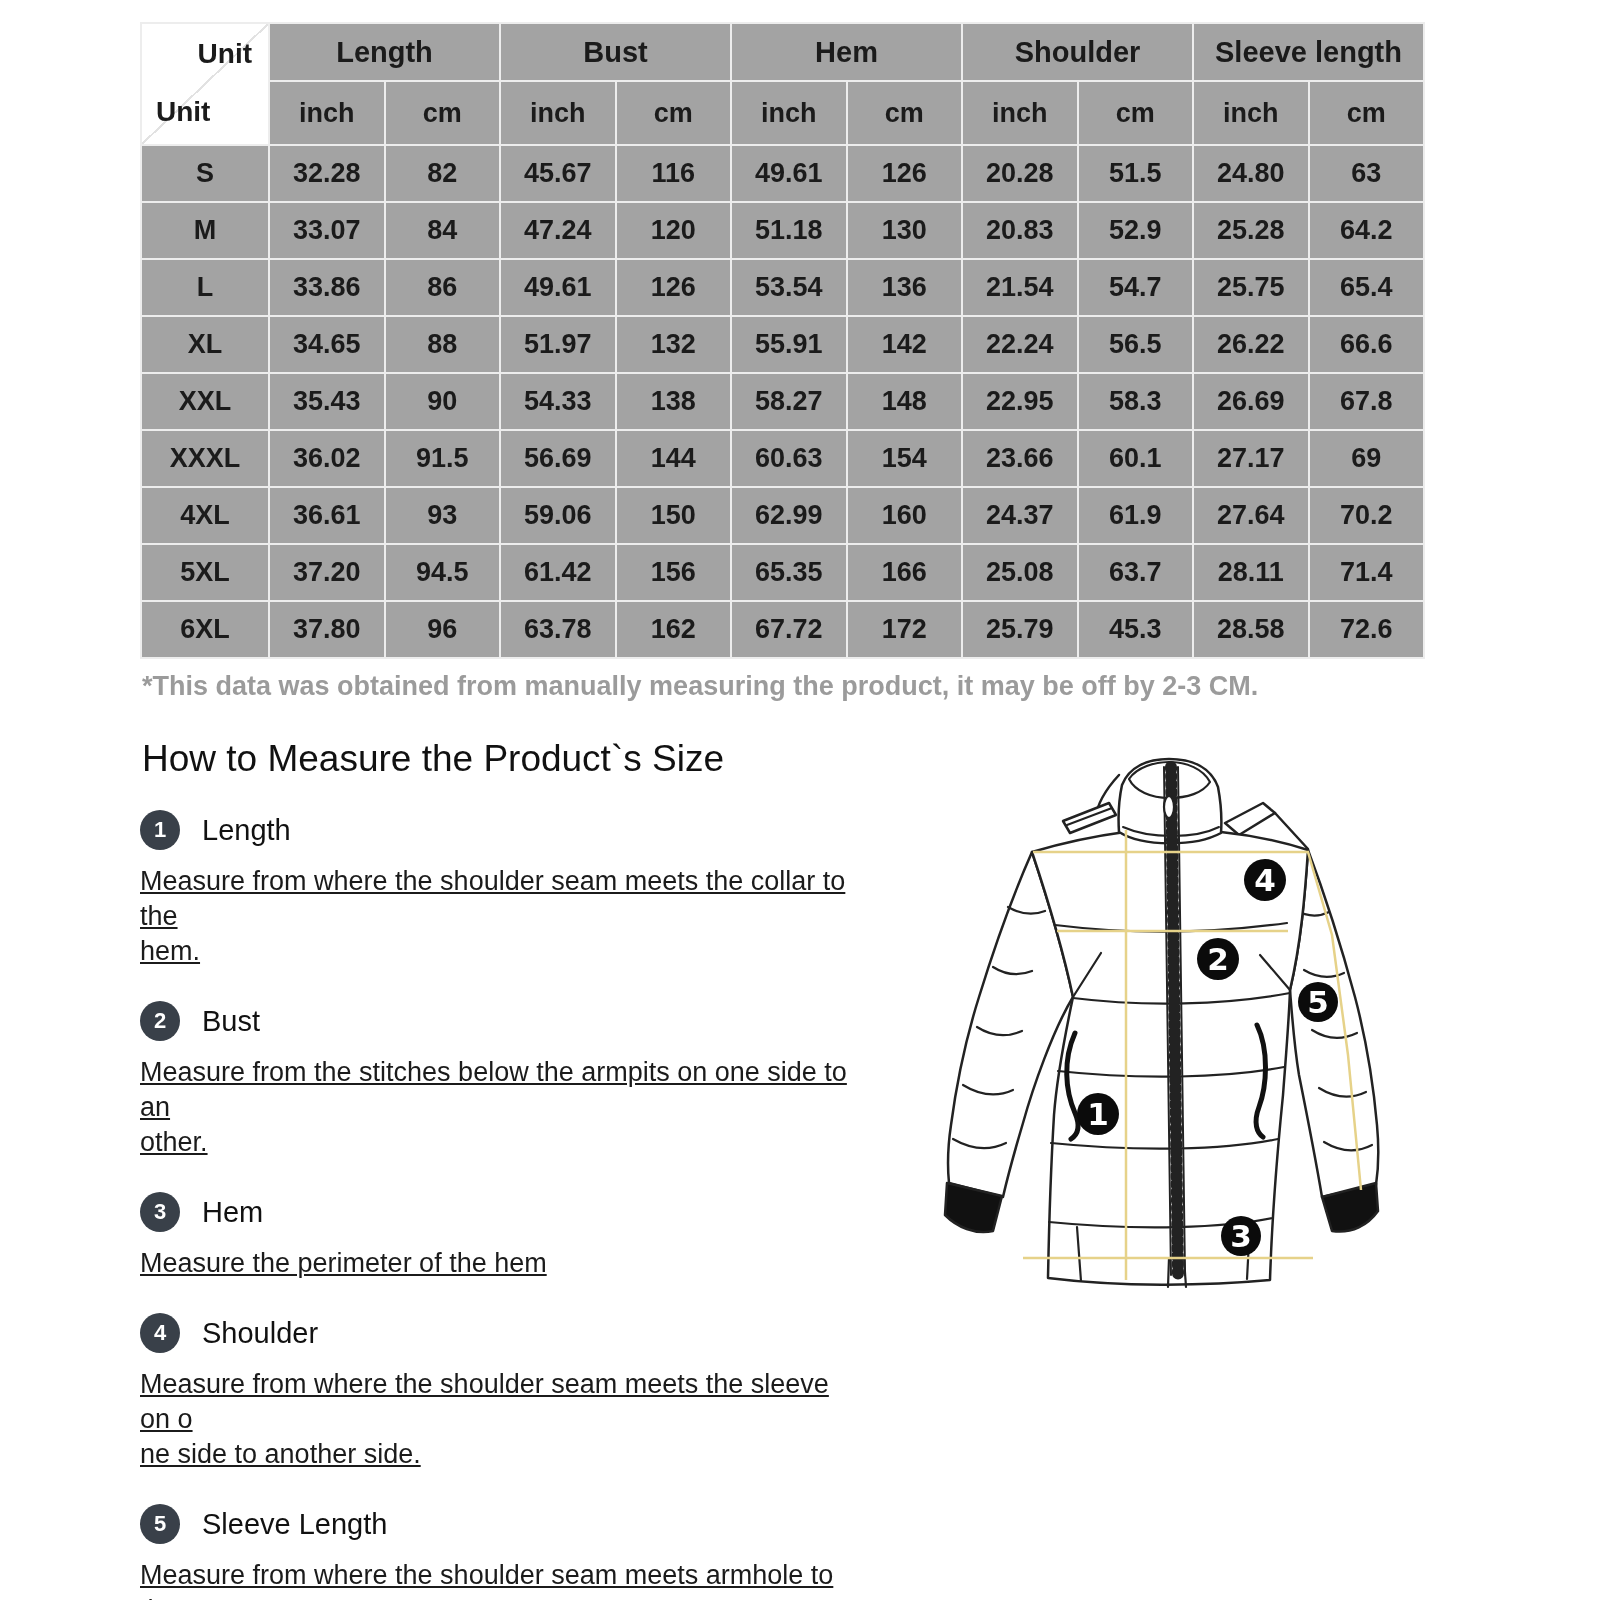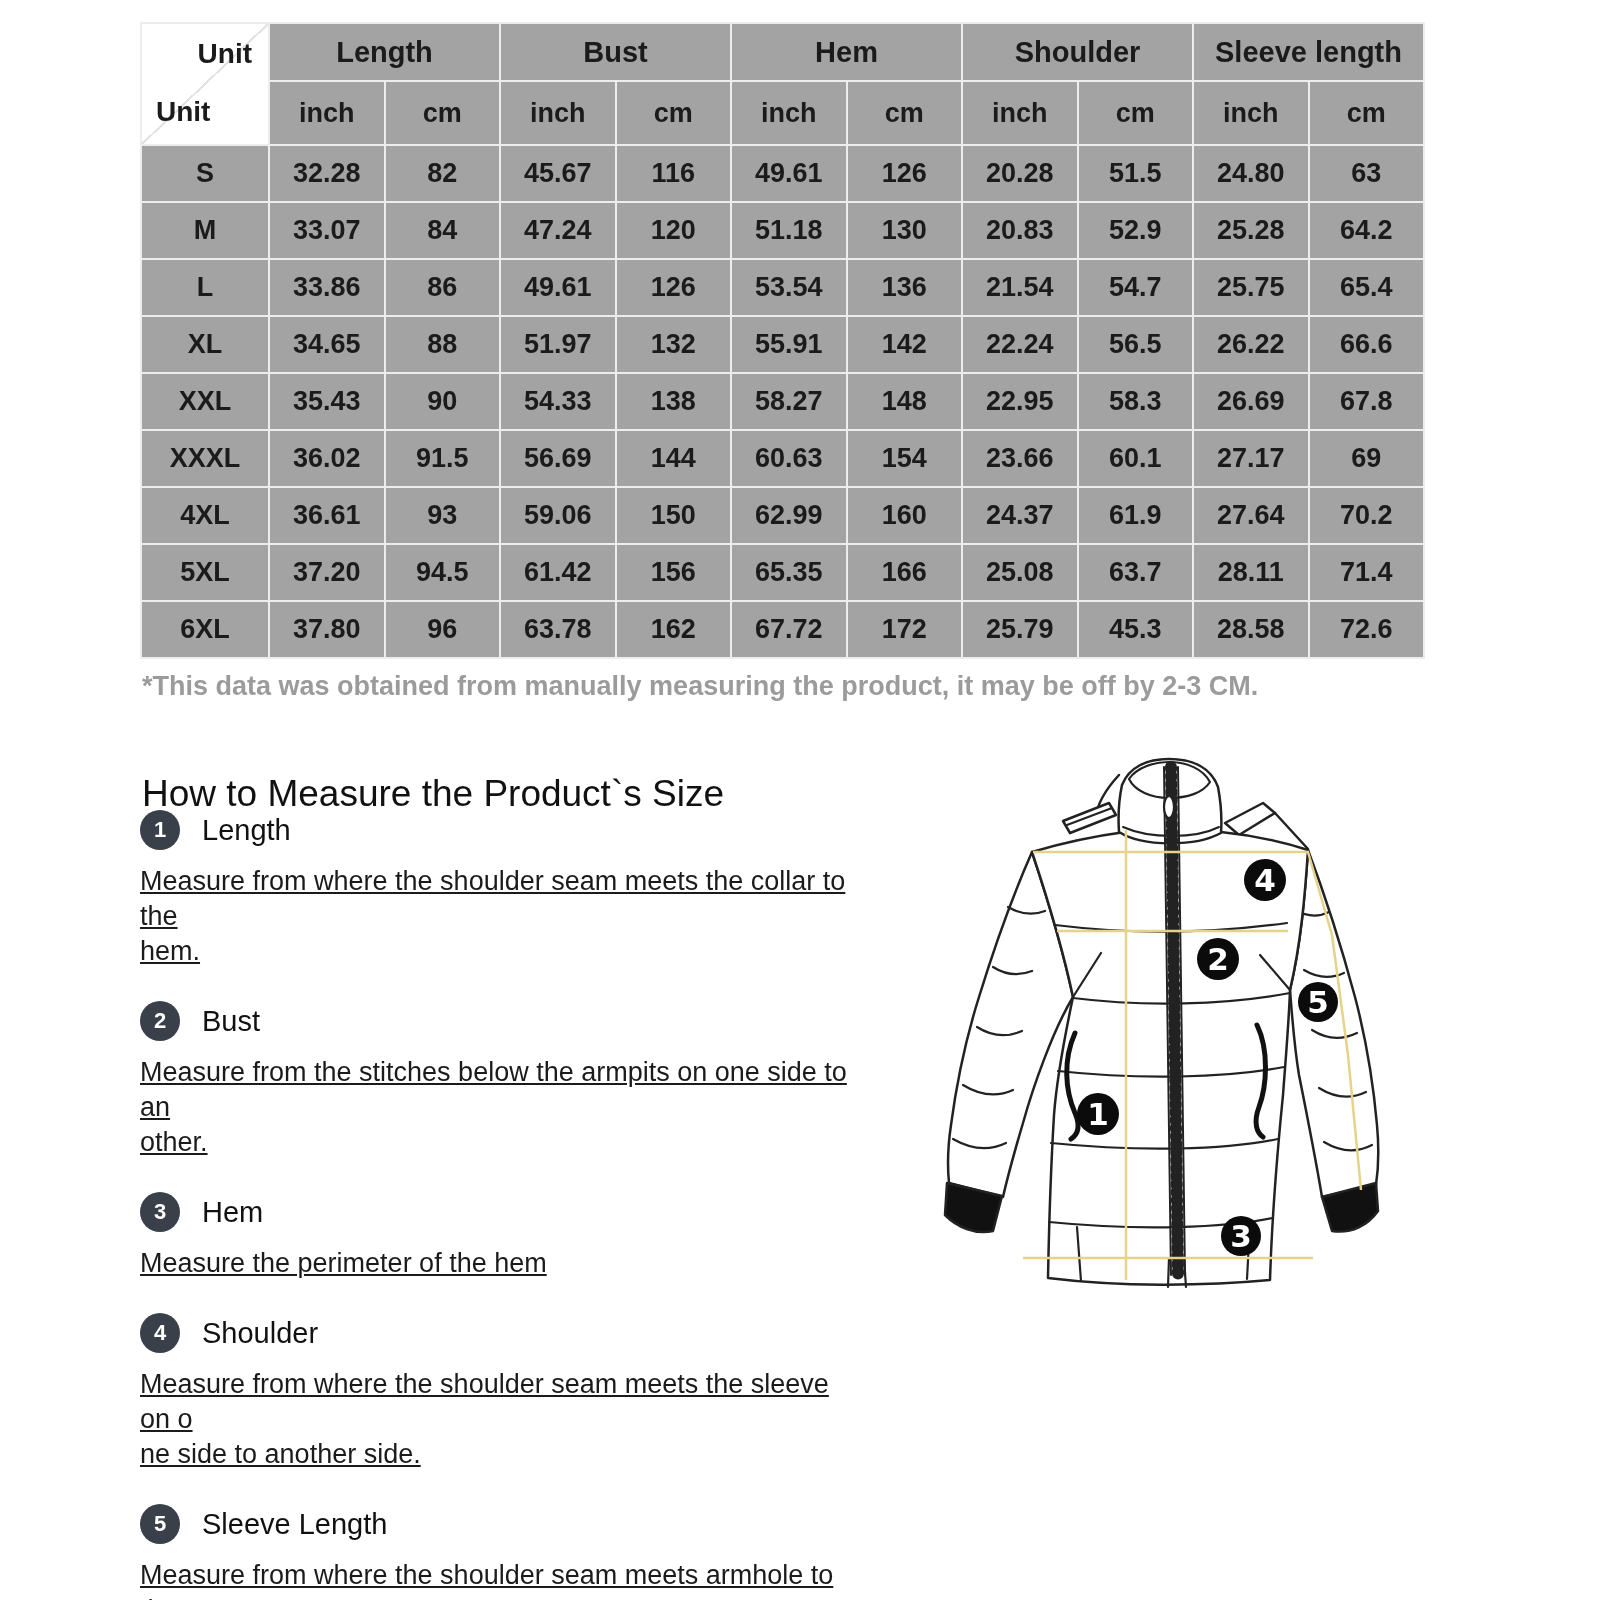--- a/index.html
+++ b/index.html
@@ -25,21 +25,21 @@
     background:linear-gradient(to bottom right,
       #ffffff calc(50% - 1px),#e2e2e2 calc(50% - 1px),
       #e2e2e2 calc(50% + 1px),#ffffff calc(50% + 1px));}
   .corner-unit{position:absolute;top:14px;right:16px;font-size:28px;font-weight:bold;}
   .corner-size{position:absolute;bottom:16px;left:14px;font-size:28px;font-weight:bold;}
   .footnote{
     position:absolute;left:142px;top:671px;font-size:27px;color:#9b9b9b;font-weight:bold;
   }
   
   .guide-title{
-    position:absolute;left:142px;top:773px;font-size:37px;font-weight:400;color:#111;text-align:center;
+    position:absolute;left:142px;top:738px;font-size:37px;font-weight:400;color:#111;text-align:center;
   }
   .guide-list{position:absolute;left:140px;top:810px;width:712px;}
   .g-item{margin-bottom:32px;}
   .item-head{display:flex;align-items:center;margin-bottom:14px;}
   .badge{
     width:40px;height:40px;border-radius:50%;background:#394049;color:#fff;
     font-size:22px;font-weight:bold;display:flex;align-items:center;justify-content:center;
     flex:0 0 40px;
   }
   .item-label{font-size:29px;color:#111;margin-left:22px;}

